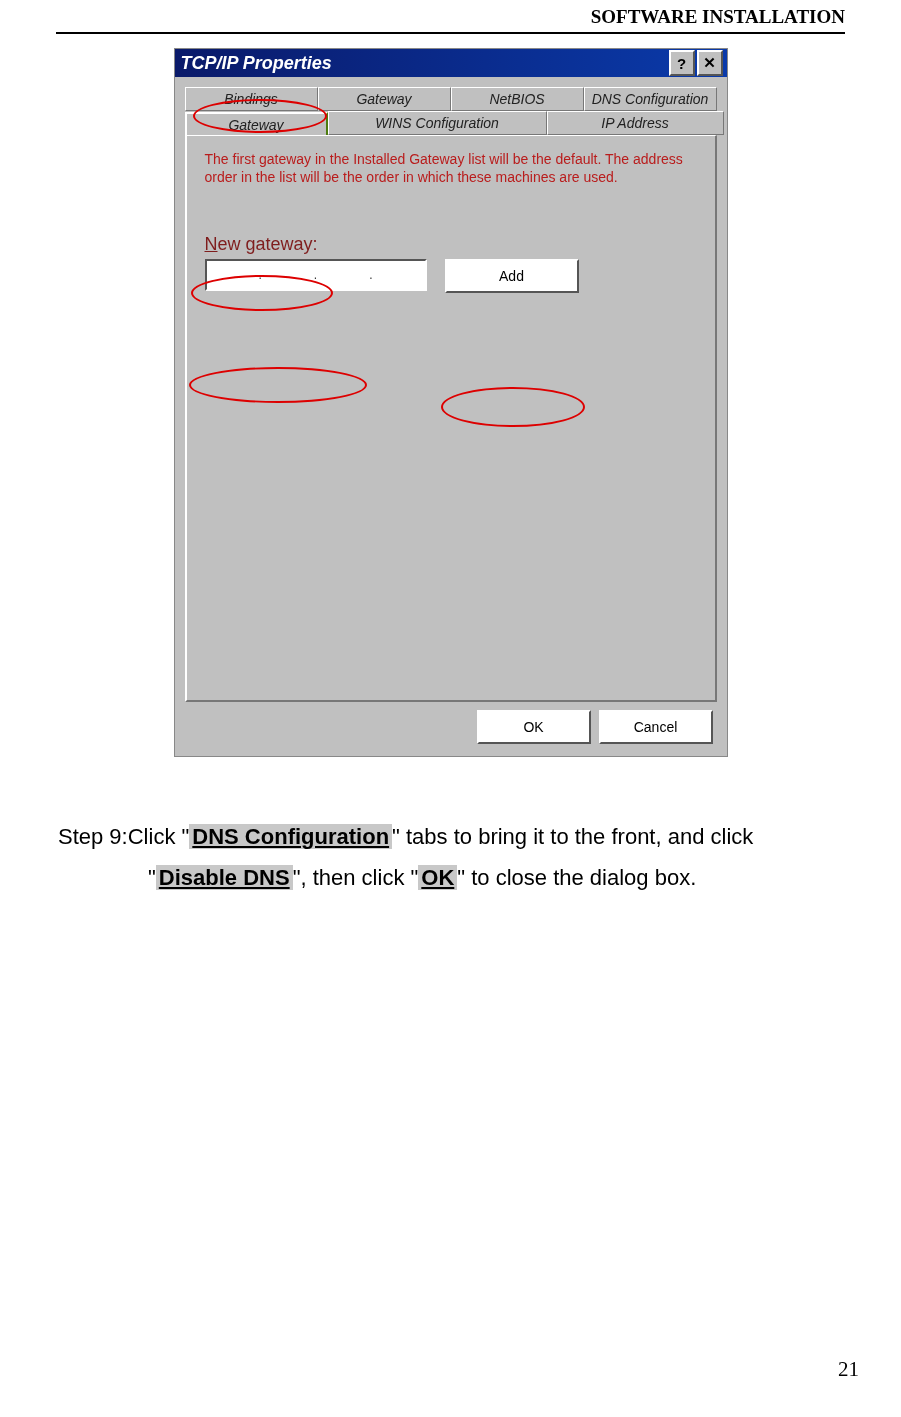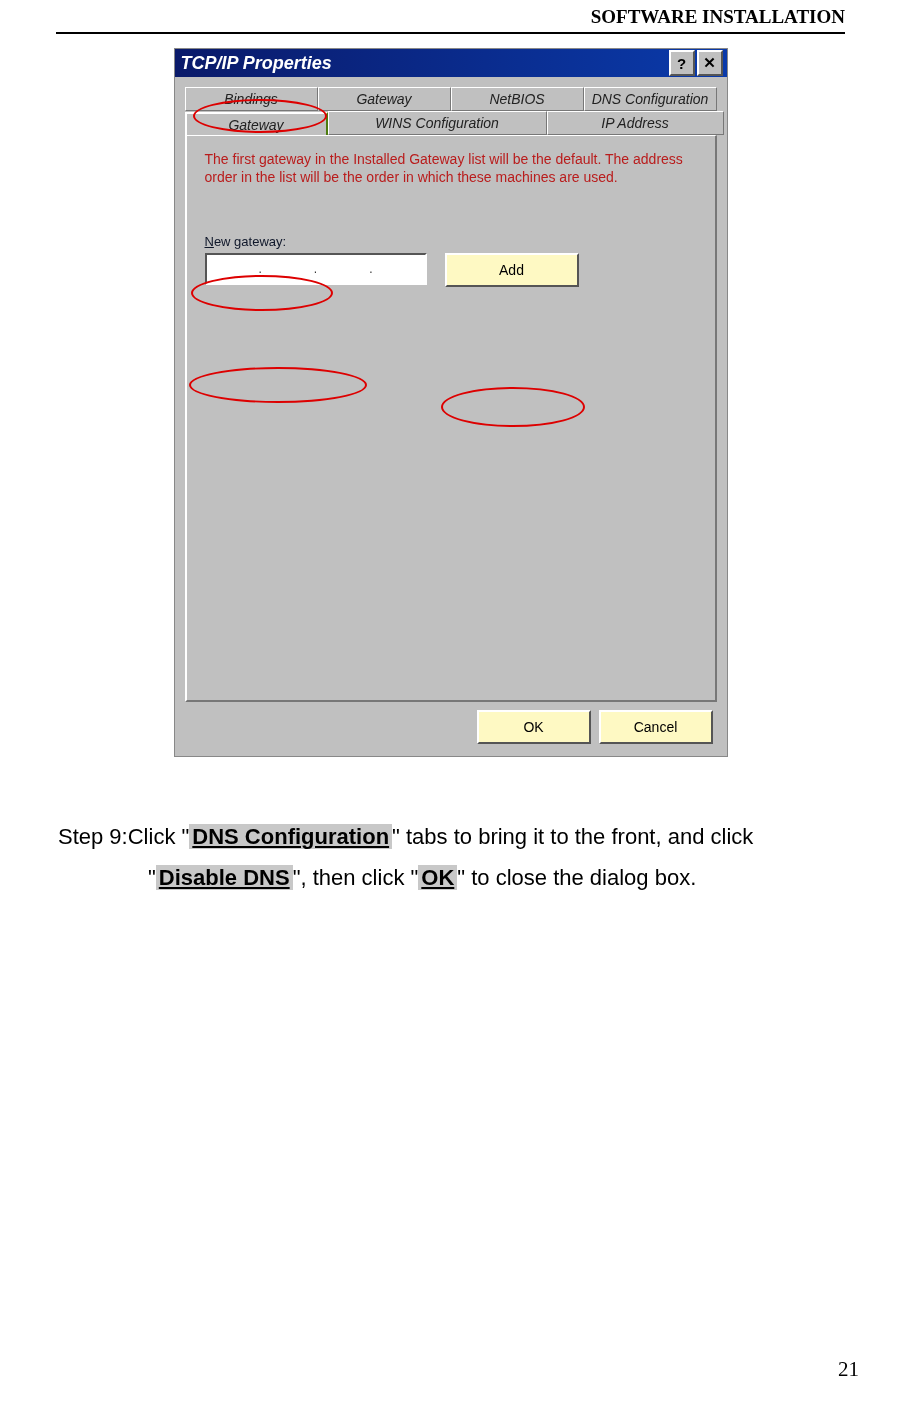--- a/index.html
+++ b/index.html
@@ -109,22 +109,22 @@
     min-height: 430px;
     position: relative;
   }
   .info-text {
     font-size: 14px;
     color: #b91c1c;
     line-height: 1.3;
     filter: blur(0.3px);
   }
   .field-label {
-    font-size: 13px;
-    color: #0f172a;
+    font-size: 18px;
+    color: #7f1d1d;
     filter: blur(0.3px);
   }
   .underline-first::first-letter { text-decoration: underline; }
   .ip-input {
     width: 218px;
     height: 28px;
     background: #fff;
     border-top: 2px solid #555;
     border-left: 2px solid #555;
     border-right: 2px solid #fff;
@@ -132,21 +132,21 @@
     margin-top: 4px;
     display: flex;
     align-items: center;
     justify-content: space-evenly;
     font-size: 12px;
     color: #333;
   }
   .ip-dot { color: #333; }
   .win-btn {
     height: 30px;
-    background: #fef9c3;
+    background: #ffffff;
     border-top: 2px solid #fff;
     border-left: 2px solid #fff;
     border-right: 2px solid #555;
     border-bottom: 2px solid #555;
     font-size: 14px;
     color: #000;
     display: inline-flex;
     align-items: center;
     justify-content: center;
     filter: blur(0.2px);

